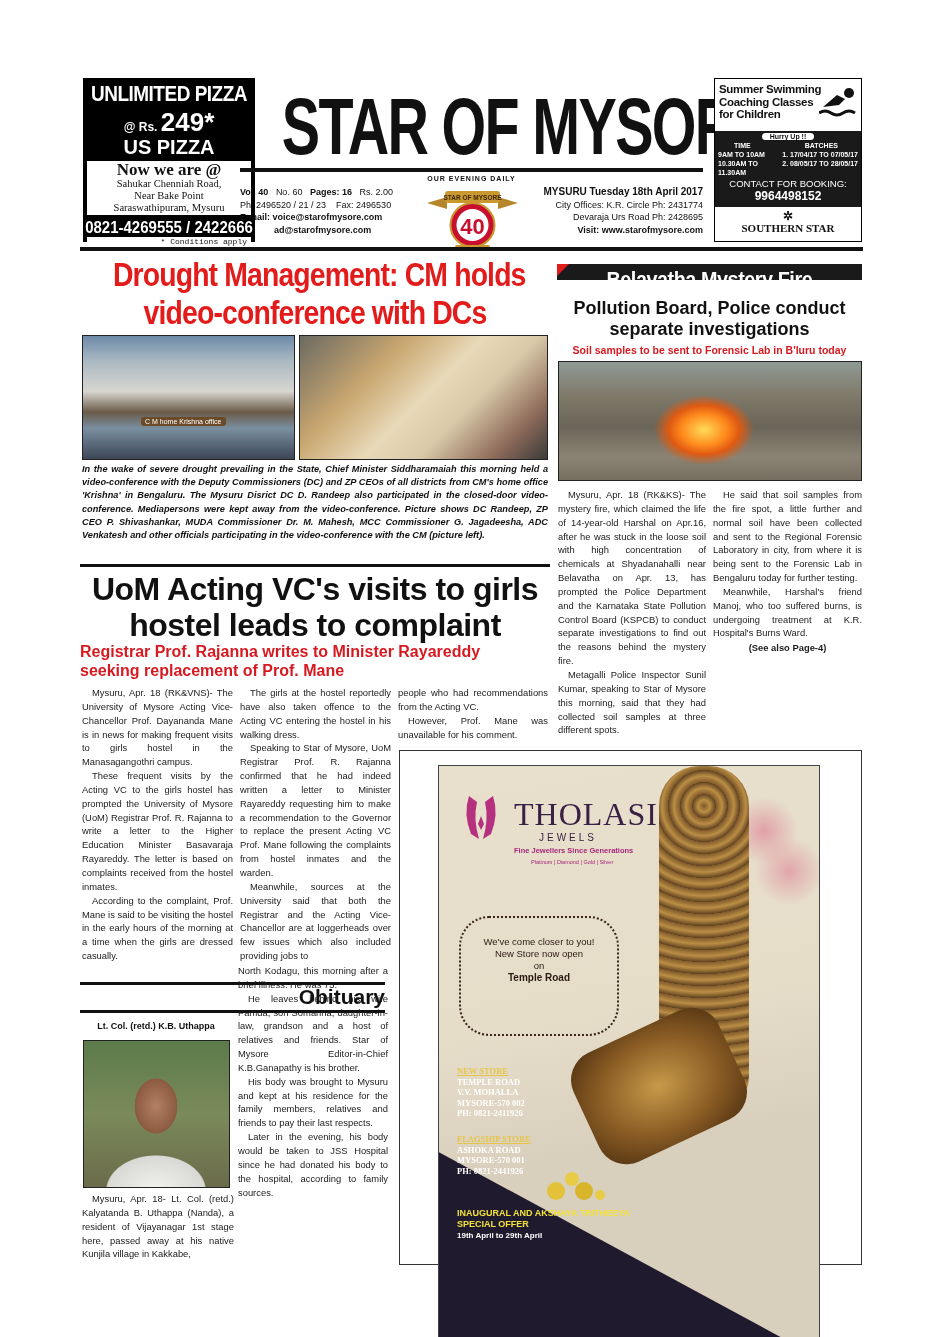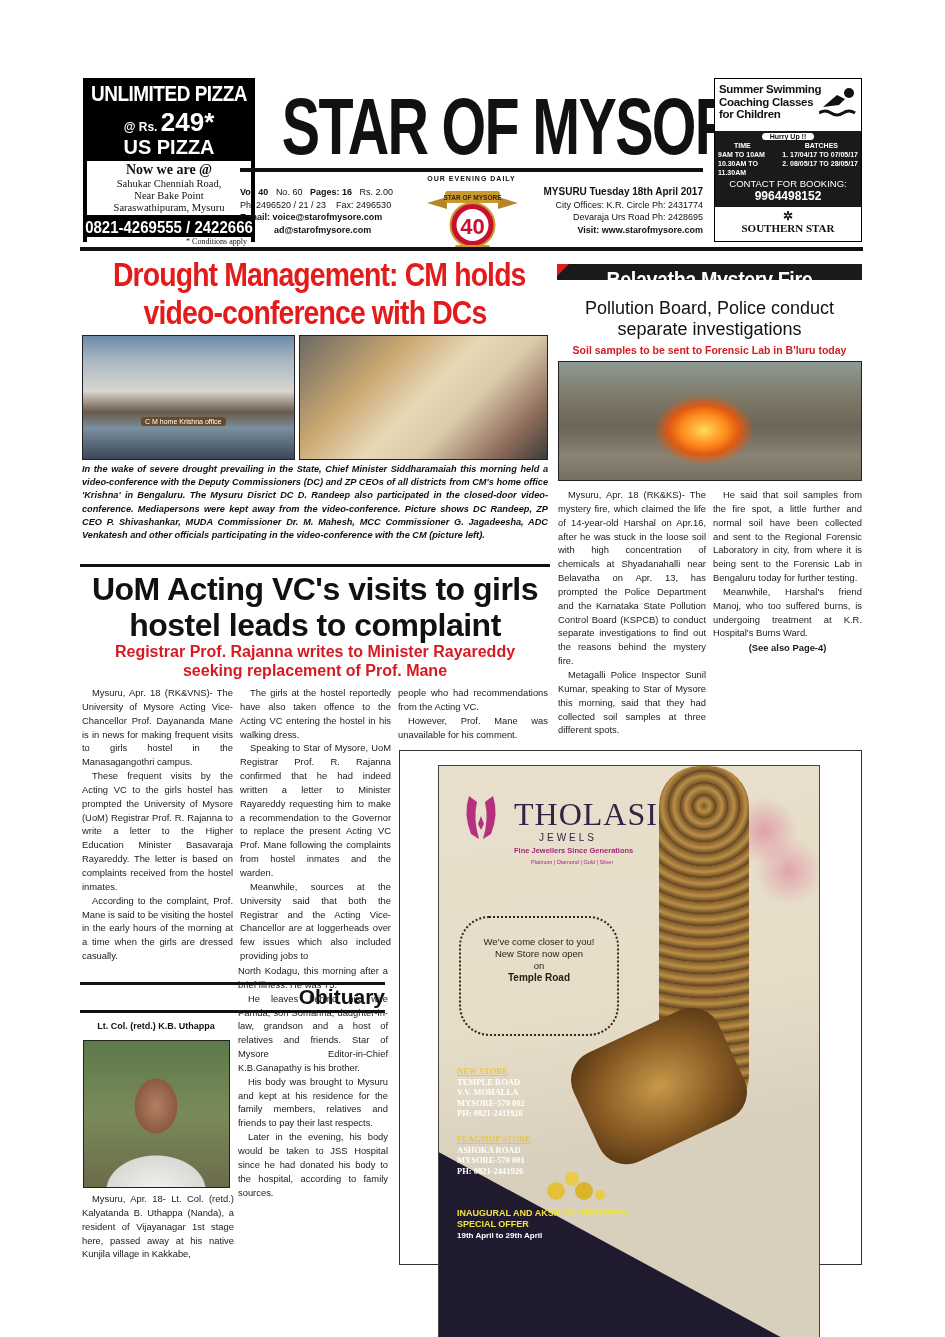--- a/index.html
+++ b/index.html
@@ -7,23 +7,23 @@
   body { position: relative; font-family: "Liberation Sans", sans-serif; color: #111; }
   .abs { position: absolute; }
 
   
   .ad-pizza { left: 83px; top: 78px; width: 172px; height: 164px; background: #000000; border: 1px solid #000; color: #fff; text-align: center; }
   .ad-pizza .l1 { font-family: "Liberation Sans", sans-serif; font-weight: bold; font-size: 19px; letter-spacing: -0.5px; margin-top: 4px; transform: scaleY(1.15); }
   .ad-pizza .l2 { font-weight: bold; font-size: 12px; margin-top: 2px; }
   .ad-pizza .l2 .big { font-size: 26px; }
   .ad-pizza .l3 { font-weight: bold; font-size: 20px; margin-top: -2px; }
   .ad-pizza .white { background: #fff; color: #111; margin: 2px 3px 0 3px; padding: 1px 0; font-family: "Liberation Serif", serif; font-size: 10.5px; line-height: 12px; }
-  .ad-pizza .white .now { font-size: 14px; font-weight: bold; line-height: 16px; }
+  .ad-pizza .white .now { font-size: 17px; font-weight: bold; line-height: 16px; }
   .ad-pizza .phone { font-weight: bold; font-size: 15px; margin-top: 3px; transform: scaleY(1.1); }
-  .ad-pizza .cond { background: #fff; color: #111; font-family: Liberation Serif, serif; font-size: 8px; text-align: right; padding-right: 4px; margin: 2px 3px 0 3px; }
+  .ad-pizza .cond { background: #fff; color: #111; font-family: Liberation Mono, monospace; font-size: 8px; text-align: right; padding-right: 4px; margin: 2px 3px 0 3px; }
 
   .logo-title { left: 240px; top: 78px; width: 465px; height: 96px; font-family: "Liberation Sans", sans-serif; font-weight: bold; font-size: 70px; line-height: 96px; letter-spacing: -2px; text-align: center; transform: scaleX(0.82) scaleY(1.15); transform-origin: center; white-space: nowrap; }
   .logo-rule { left: 240px; top: 168px; width: 463px; height: 4px; background: #111; }
   .tagline { left: 240px; top: 175px; width: 463px; text-align: center; font-size: 7px; font-weight: bold; letter-spacing: 1px; }
   .meta-left { left: 240px; top: 186px; width: 180px; font-size: 9px; line-height: 12.5px; }
   .meta-left b { font-weight: bold; }
   .meta-right { left: 520px; top: 186px; width: 183px; font-size: 9px; line-height: 12.5px; text-align: right; }
   .meta-right .date { font-weight: bold; font-size: 10px; }
   .emblem { left: 425px; top: 183px; width: 95px; height: 70px; }
   .mast-rule { left: 80px; top: 247px; width: 783px; height: 4px; background: #111; }
@@ -41,29 +41,29 @@
   .drought-head { left: 80px; top: 256px; width: 470px; color: #e41b1b; font-family: "Liberation Sans", sans-serif; font-weight: bold; font-size: 33px; line-height: 38px; text-align: center; letter-spacing: -1px; transform: scaleX(0.86); transform-origin: center top; white-space: nowrap; }
   .photo { position: absolute; overflow: hidden; border: 1px solid #222; }
   .photo-left { left: 82px; top: 335px; width: 213px; height: 125px; background: linear-gradient(180deg, #6d8aa8 0%, #a9b8c2 20%, #d8d6d0 45%, #6a5a48 62%, #7a8fa0 75%, #3c4656 100%); }
   .photo-left .tag { position: absolute; left: 58px; top: 81px; background: #6b4a2a; color: #fff; font-size: 7px; padding: 1px 4px; border-radius: 3px; }
   .photo-right { left: 299px; top: 335px; width: 249px; height: 125px; background: linear-gradient(135deg, #6b6a62 0%, #caa770 30%, #e8d9b8 50%, #d9c9a8 65%, #8d6a5a 85%, #3c3b3a 100%); }
   .drought-caption { left: 82px; top: 463px; width: 466px; font-size: 9.2px; line-height: 13.2px; font-style: italic; font-weight: bold; text-align: justify; }
   .rule-mid { left: 80px; top: 564px; width: 470px; height: 3px; background: #111; }
 
   
   .uom-head { left: 80px; top: 571px; width: 470px; font-weight: bold; font-size: 32px; line-height: 36px; text-align: center; letter-spacing: -0.5px; }
-  .uom-sub { left: 80px; top: 642px; width: 470px; color: #d71920; font-weight: bold; font-size: 16px; line-height: 19px; text-align: center; }
+  .uom-sub { left: 80px; top: 642px; width: 470px; color: #d71920; font-weight: bold; font-size: 16px; line-height: 19px; }
   .col { position: absolute; font-size: 9.4px; line-height: 13.85px; text-align: justify; color: #1a1a1a; }
   .col p { text-indent: 10px; }
 
   
   .belav-banner { left: 557px; top: 264px; width: 305px; height: 16px; background: #1a1a1a; color: #fff; font-weight: bold; font-size: 22px; line-height: 32px; text-align: center; letter-spacing: -0.5px; }
   .belav-banner .flag { position: absolute; left: 0; top: 0; width: 0; height: 0; border-top: 12px solid #e41b1b; border-right: 12px solid transparent; }
   .belav-banner span { display: inline-block; transform: scaleX(0.9); }
-  .belav-head { left: 557px; top: 298px; width: 305px; font-weight: normal; font-size: 18px; line-height: 21px; text-align: center; }
+  .belav-head { left: 557px; top: 298px; width: 305px; font-weight: bold; font-size: 18px; line-height: 21px; text-align: center; }
   .belav-sub { left: 557px; top: 344px; width: 305px; color: #d71920; font-weight: bold; font-size: 10.5px; text-align: center; }
   .photo-fire { left: 558px; top: 361px; width: 304px; height: 120px; background: radial-gradient(ellipse 50px 35px at 145px 68px, #ffdb5a 0%, #ff8a1c 45%, #e05a12 70%, transparent 100%), linear-gradient(180deg, #8f9a95 0%, #7e7868 30%, #6a6558 55%, #8b8474 80%, #766e60 100%); }
 
   
   .obit-rule1 { left: 80px; top: 982px; width: 305px; height: 3px; background: #111; }
   .obit-title { left: 80px; top: 985px; width: 305px; font-weight: bold; font-size: 21px; line-height: 24px; text-align: right; }
   .obit-rule2 { left: 80px; top: 1010px; width: 305px; height: 3px; background: #111; }
   .obit-name { left: 80px; top: 1021px; width: 152px; font-weight: bold; font-size: 9px; text-align: center; }
   .photo-obit { left: 83px; top: 1040px; width: 147px; height: 148px; background: radial-gradient(ellipse 35px 45px at 72px 65px, #b38063 0%, #8c5a40 60%, transparent 62%), radial-gradient(ellipse 70px 50px at 72px 150px, #f2f2f0 0%, #d8d8d4 70%, transparent 72%), linear-gradient(180deg, #5c7a4a 0%, #7a8a5a 50%, #6b6b4a 100%); }
 

